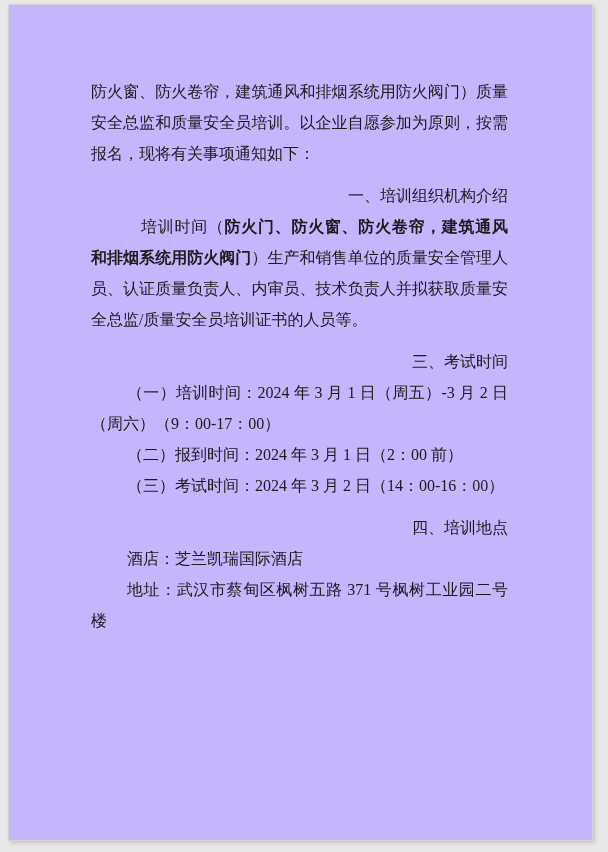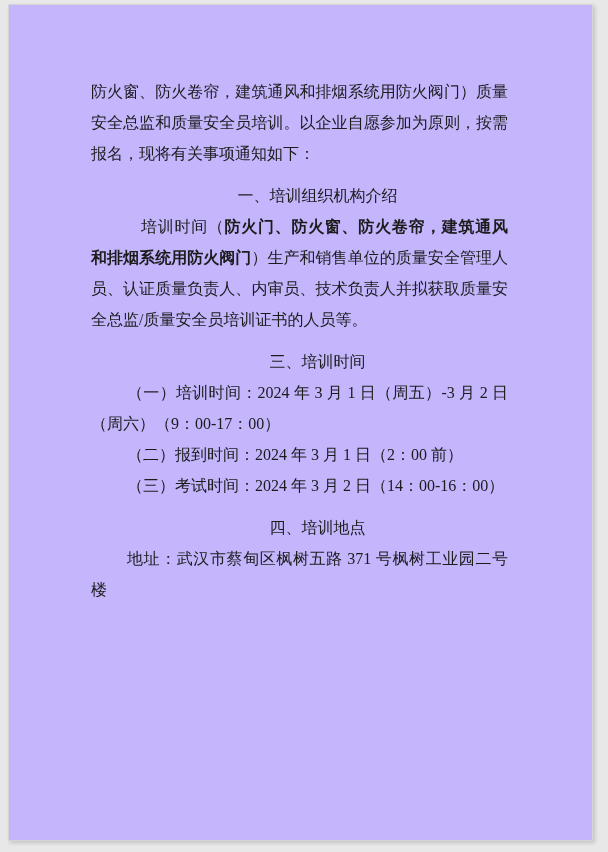--- a/index.html
+++ b/index.html
@@ -29,46 +29,47 @@
   .content p {
     font-size: 16px;
     line-height: 31px;
     text-align: justify;
     text-indent: 36px;
     color: #1c1c1c;
     word-break: break-all;
   }
   .content p.no-indent { text-indent: 0; }
   .content p.deep-indent { text-indent: 50px; }
-  .content p.heading { margin-top: 11px; text-align: center; }
+  .content p.heading { margin-top: 11px; text-align: right; }
   .content b { font-weight: 700; }
 </style>
 </head>
 <body>
 
 <div class="canvas">
   <div class="page">
     <div class="content">
 
       <p class="no-indent">防火窗、防火卷帘，建筑通风和排烟系统用防火阀门）质量安全总监和质量安全员培训。以企业自愿参加为原则，按需报名，现将有关事项通知如下：</p>
 
       <p class="heading">一、培训组织机构介绍</p>
 
 
 
       <p class="deep-indent"><span>培训时间（</span><b>防火门、防火窗、防火卷帘，建筑通风和排烟系统用防火阀门</b><span>）生产和销售单位的质量安全管理人员、认证质量负责人、内审员、技术负责人并拟获取质量安全总监/质量安全员培训证书的人员等。</span></p>
 
-      <p class="heading">三、培训时间</p>
+      <p class="heading">三、考试时间</p>
 
       <p>（一）培训时间：2024 年 3 月 1 日（周五）-3 月 2 日（周六）（9：00-17：00）</p>
 
       <p>（二）报到时间：2024 年 3 月 1 日（2：00 前）</p>
 
       <p>（三）考试时间：2024 年 3 月 2 日（14：00-16：00）</p>
 
       <p class="heading">四、培训地点</p>
 
+      <p>酒店：芝兰凯瑞国际酒店</p>
 
       <p>地址：武汉市蔡甸区枫树五路 371 号枫树工业园二号楼</p>
 
     </div>
   </div>
 </div>
 
 </body></html>

